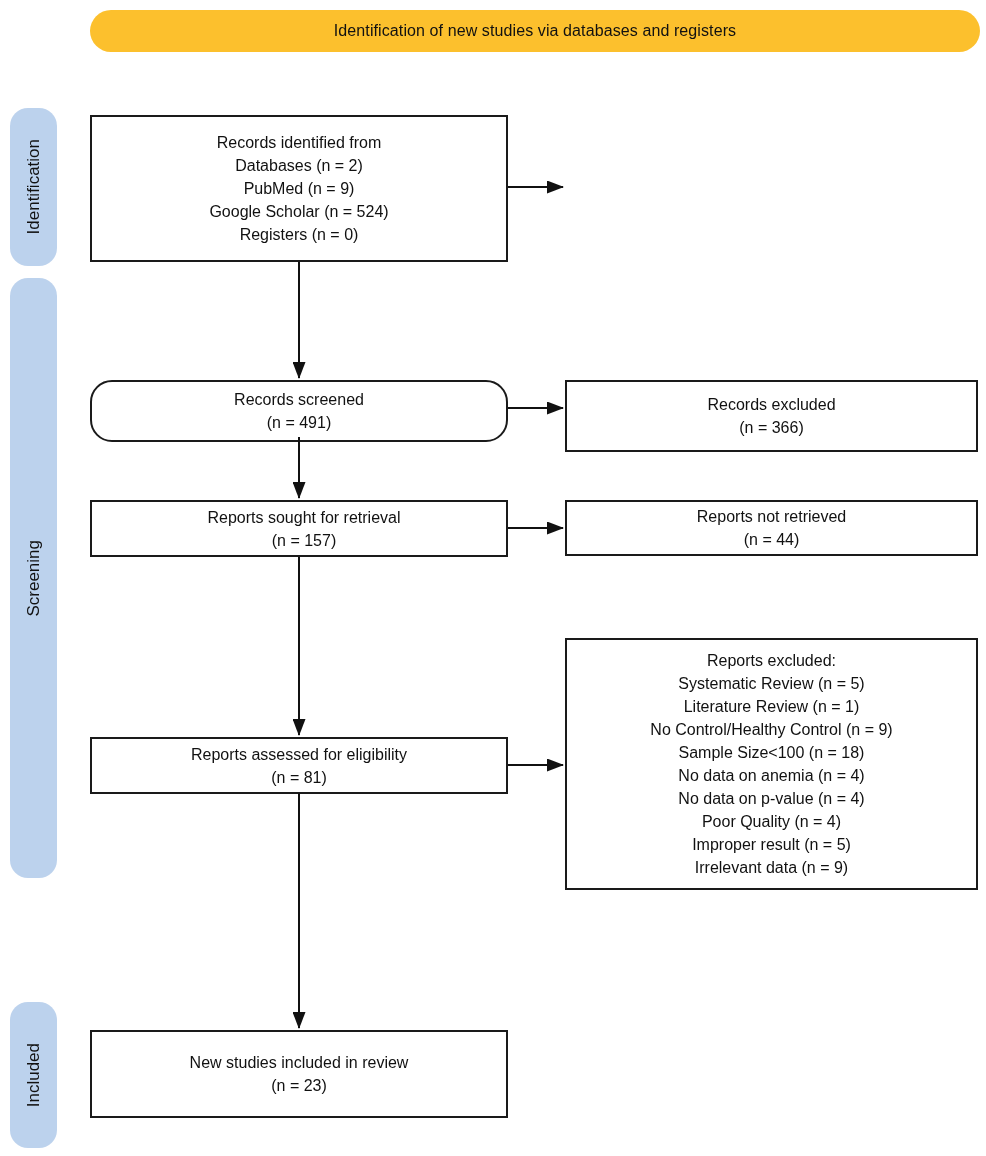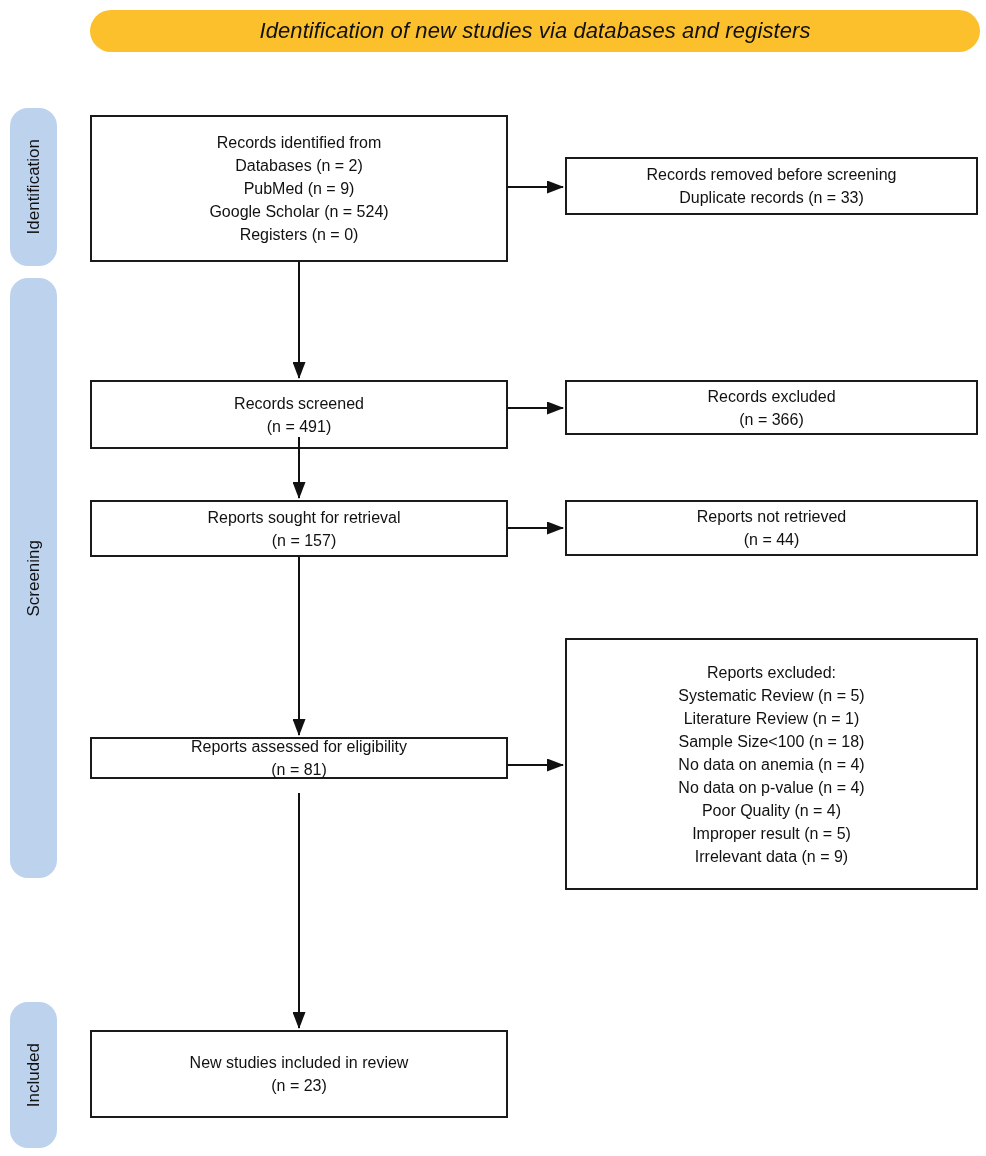--- a/index.html
+++ b/index.html
@@ -20,23 +20,22 @@
     height:1156px;
     background:#ffffff;
     overflow:hidden;
   }
   .banner{
     position:absolute;
     left:90px;top:10px;width:890px;height:42px;
     background:var(--banner-bg);
     border-radius:21px;
     display:flex;align-items:center;justify-content:center;
-    font-size:22px;
+    font-size:16px;
     letter-spacing:.1px;
-    font-style:italic;
   }
   .stage{
     position:absolute;
     left:10px;width:47px;
     background:var(--stage-bg);
     border-radius:18px;
     display:flex;align-items:center;justify-content:center;
   }
   .stage span{
     writing-mode:vertical-rl;
@@ -55,25 +54,25 @@
     align-items:center;justify-content:center;
     text-align:center;
     font-size:16px;
     line-height:23px;
     padding:4px 8px;
   }
   .col-left{left:90px;width:418px;}
   .col-right{left:565px;width:413px;}
   .box-identified{top:115px;height:147px;}
   .box-removed{top:157px;height:58px;}
-  .box-screened{top:380px;height:69px;}
-  .box-excluded{top:380px;height:55px;}
+  .box-screened{top:380px;height:62px;border-radius:22px;}
+  .box-excluded{top:380px;height:72px;}
   .box-sought{top:500px;height:57px;padding-left:18px;}
   .box-not-retrieved{top:500px;height:56px;}
-  .box-assessed{top:737px;height:42px;}
+  .box-assessed{top:737px;height:57px;}
   .box-reports-excluded{top:638px;height:252px;align-items:center;}
   .box-included{top:1030px;height:88px;}
   .arrows{
     position:absolute;left:0;top:0;width:986px;height:1156px;
     pointer-events:none;
   }
 </style>
 </head>
 <body>
 
@@ -114,39 +113,36 @@
   <div class="box col-left box-assessed">
     <div>Reports assessed for eligibility</div>
     <div>(n = 81)</div>
   </div>
 
   <div class="box col-left box-included">
     <div>New studies included in review</div>
     <div>(n = 23)</div>
   </div>
 
-  <div class="box col-right box-removed">
-    <div>Records removed before screening</div>
-    <div>Duplicate records (n = 33)</div>
-  </div>
 
   <div class="box col-right box-excluded">
     <div>Records excluded</div>
     <div>(n = 366)</div>
   </div>
 
   <div class="box col-right box-not-retrieved">
     <div>Reports not retrieved</div>
     <div>(n = 44)</div>
   </div>
 
   <div class="box col-right box-reports-excluded">
     <div>Reports excluded:</div>
     <div>Systematic Review (n = 5)</div>
     <div>Literature Review (n = 1)</div>
+    <div>No Control/Healthy Control (n = 9)</div>
     <div>Sample Size&lt;100 (n = 18)</div>
     <div>No data on anemia (n = 4)</div>
     <div>No data on p-value (n = 4)</div>
     <div>Poor Quality (n = 4)</div>
     <div>Improper result (n = 5)</div>
     <div>Irrelevant data (n = 9)</div>
   </div>
 
   <svg class="arrows" viewBox="0 0 986 1156" xmlns="http://www.w3.org/2000/svg">
     <defs>

